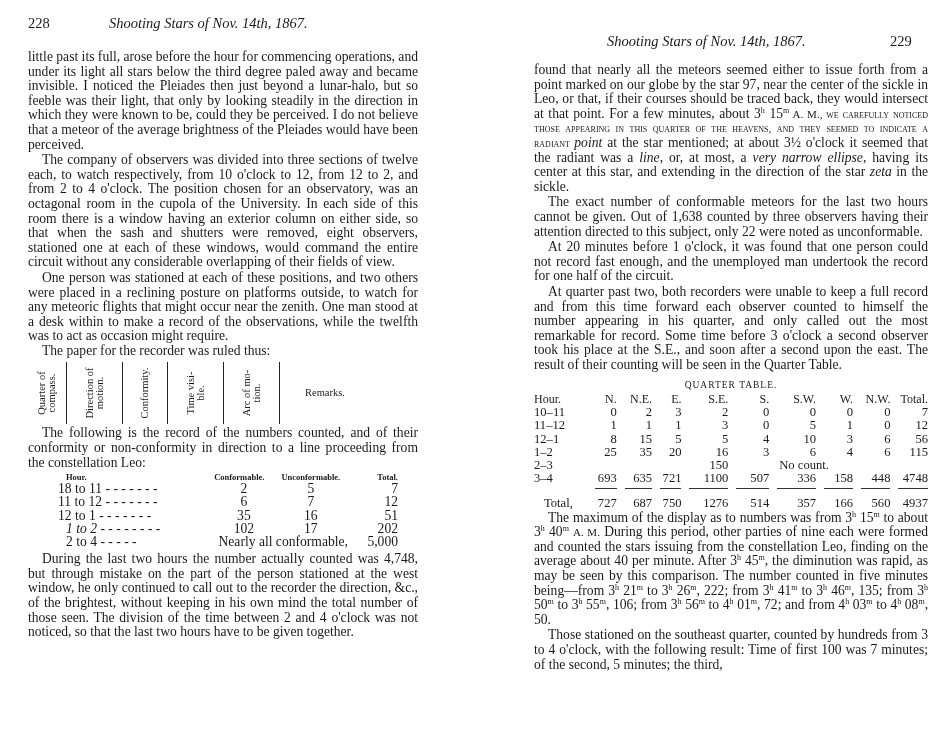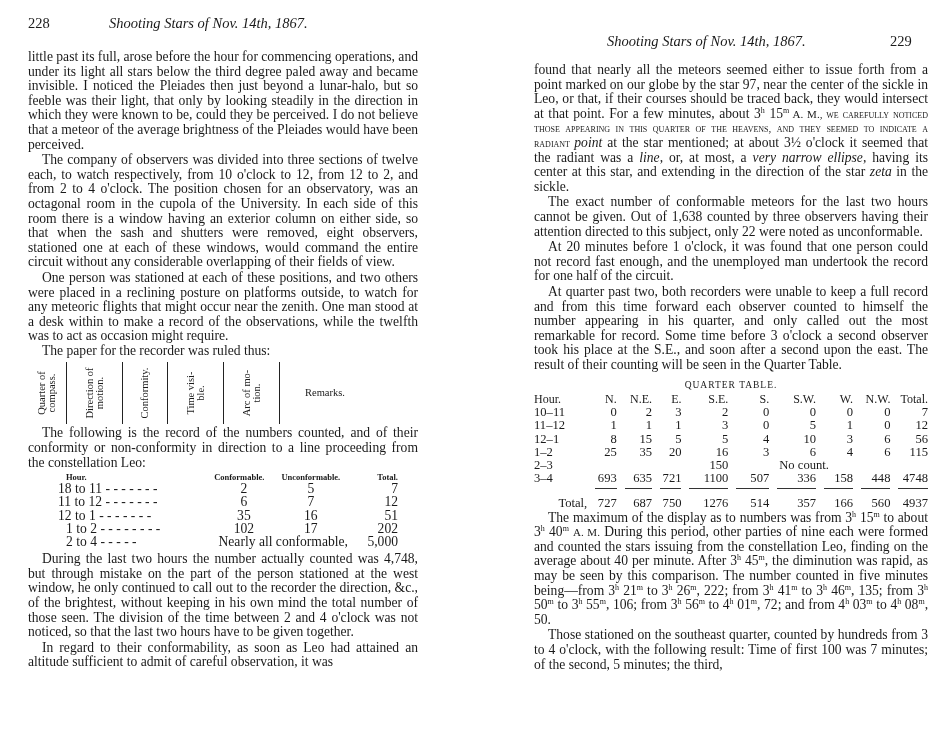--- a/index.html
+++ b/index.html
@@ -29,21 +29,21 @@
   .ht{font-size:13.6px;line-height:13.2px;margin:2px 0 4px 0;}
   .ht th{font-size:8.5px;font-weight:bold;font-family:"Liberation Serif",serif;padding:0;line-height:10px;}
   .ht td{padding:0;white-space:nowrap;}
   
   .qt-title{text-align:center;font-size:9.5px;letter-spacing:1px;margin:6px 0 0 0;}
   .qt{font-size:12.6px;line-height:13.2px;width:100%;}
   .qt th{font-weight:normal;font-size:12px;padding:0;text-align:right;}
   .qt th:first-child{text-align:left;}
   .qt td{padding:0;text-align:right;}
   .qt td:first-child{text-align:left;}
-  .qt tr.sum td{padding-top:6px;text-align:right;}
+  .qt tr.sum td{padding-top:6px;}
   .qt tr.rule td{padding:0;height:6px;}
   .qt tr.rule td span{display:block;border-top:1.2px solid #333;margin-left:8px;}
 </style>
 </head>
 <body>
 
 <div id="left" class="page">
   <div class="hdr" style="left:0;top:15px;">
     <span>228</span>
   </div>
@@ -106,35 +106,34 @@
         <td style="text-align:center;">7</td>
         <td style="text-align:right;">12</td>
       </tr>
       <tr>
         <td><span>12 to  1</span> <span>- - - - - - -</span></td>
         <td style="text-align:center;">35</td>
         <td style="text-align:center;">16</td>
         <td style="text-align:right;">51</td>
       </tr>
       <tr>
-        <td style="padding-left:8px;"><span>1 to  2</span> <span>- - - - - - - -</span></td>
+        <td style="padding-left:8px;font-style:italic;"><span>1 to  2</span> <span>- - - - - - - -</span></td>
         <td style="text-align:center;">102</td>
         <td style="text-align:center;">17</td>
         <td style="text-align:right;">202</td>
       </tr>
       <tr>
         <td style="padding-left:8px;"><span>2 to  4</span> <span>- - - - -</span></td>
         <td colspan="2" style="text-align:right;padding-left:0;">Nearly all conformable,</td>
         <td style="text-align:right;">5,000</td>
       </tr>
     </tbody>
       </table>
 
     <p class="ind">During the last two hours the number actually counted was 4,748, but through mistake on the part of the person stationed at the west window, he only continued to call out to the recorder the direction, &amp;c., of the brightest, without keeping in his own mind the total number of those seen. The division of the time between 2 and 4 o'clock was not noticed, so that the last two hours have to be given together.</p>
-    <p class="ind gap">In regard to their conformability, as soon as Leo had attained an altitude sufficient to admit of careful observation, it was</p>
   </div>
 </div>
 
 <div id="right" class="page">
   <div class="hdr" style="left:87px;top:33px;">
     <span class="title">Shooting Stars of Nov. 14th, 1867.</span>
   </div>
   <div class="hdr" style="left:370px;top:33px;">
     <span>229</span>
   </div>

